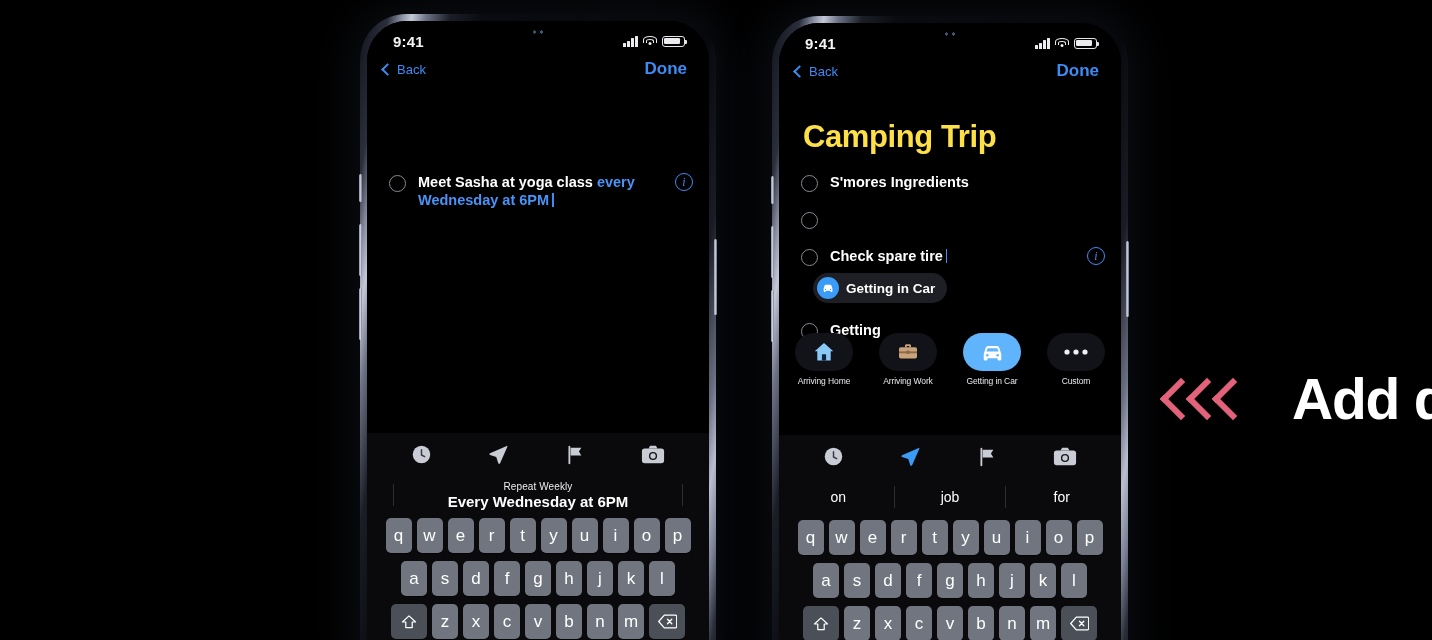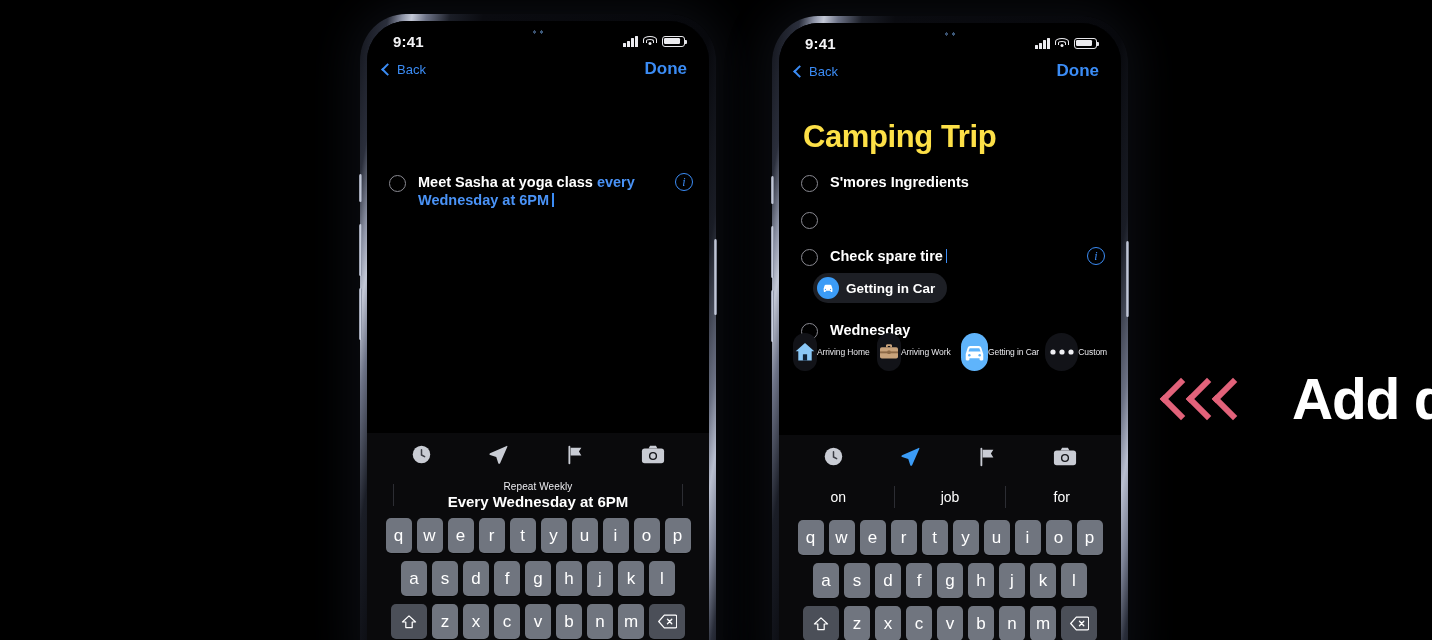--- a/index.html
+++ b/index.html
@@ -97,21 +97,21 @@
 
   .loc-chip { display:inline-flex; align-items:center; gap:7px; margin:7px 0 0 34px;
               background:#1d1f25; border-radius:15px; padding:4px 12px 4px 4px; cursor:pointer; }
   .loc-chip .cav { width:22px; height:22px; border-radius:50%; background:#3b9cf7;
                    display:flex; align-items:center; justify-content:center; }
   .loc-chip span.lbl { font-size:13.5px; font-weight:600; color:#fff; }
 
   
   .shortcut-bar { position:absolute; left:0; right:0; display:flex; justify-content:space-between;
                   padding:0 14px; }
-  .sc { display:flex; flex-direction:row; align-items:center; cursor:pointer; width:62px; }
+  .sc { display:flex; flex-direction:column; align-items:center; gap:5px; cursor:pointer; width:62px; }
   .sc-pill { width:58px; height:38px; border-radius:19px; background:#121318;
              display:flex; align-items:center; justify-content:center; }
   .sc-pill.active { background:#5fb4fb; }
   .sc-lbl { font-size:8.5px; color:#e8e8ec; white-space:nowrap; letter-spacing:-.1px; }
 
   
   .kb { position:absolute; left:0; right:0; bottom:0; background:#0a0a0c; }
   .kb-tools { display:flex; justify-content:space-around; align-items:center; height:42px; padding:0 16px; }
   .kb-tool { cursor:pointer; display:flex; align-items:center; justify-content:center; }
   .predict { height:40px; display:flex; align-items:center; justify-content:space-between;
@@ -359,21 +359,21 @@
                     <circle cx="7.6" cy="14.4" r="1.05" fill="#3b9cf7"></circle>
                     <circle cx="16.4" cy="14.4" r="1.05" fill="#3b9cf7"></circle>
                   </svg>
               </span>
               <span class="lbl">Getting in Car</span>
             </div>
           </div>
 
           <div class="row" style="margin-top:18px;">
             <div class="circle"></div>
-            <div class="row-txt">Wednesday</div>
+            <div class="row-txt">Getting</div>
           </div>
         </div>
 
         <div class="shortcut-bar" style="top:310px;">
           <div class="sc">
             <div class="sc-pill">
               <svg width="24" height="24" viewBox="0 0 24 24">
                   <path d="M12 3 2.7 11.2h2.6v9.2h13.4v-9.2h2.6z" fill="#8ac8f7"></path>
                   <rect x="9.9" y="14.3" width="4.2" height="6.1" rx=".5" fill="#10243a"></rect>
                 </svg>

